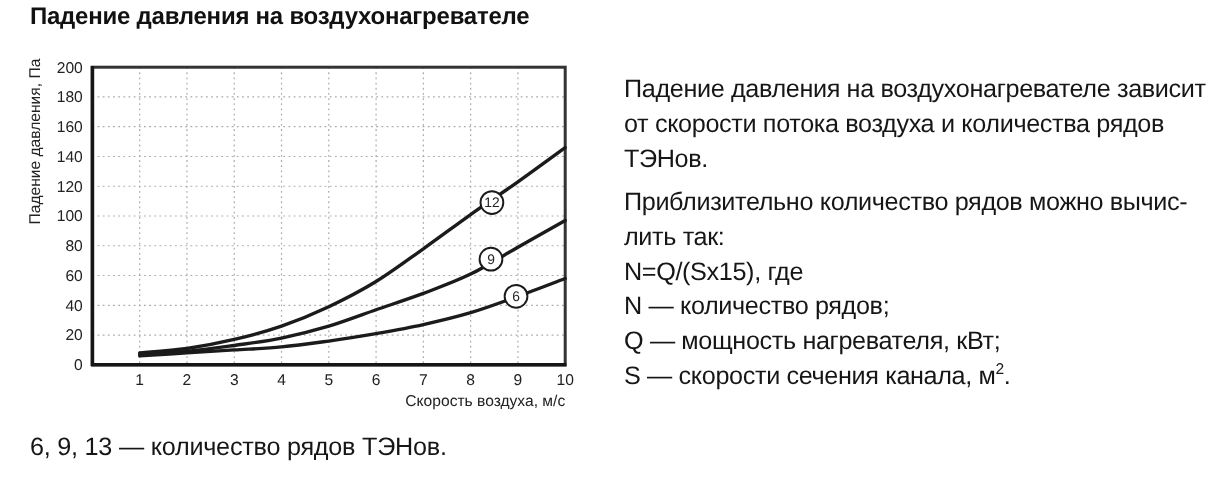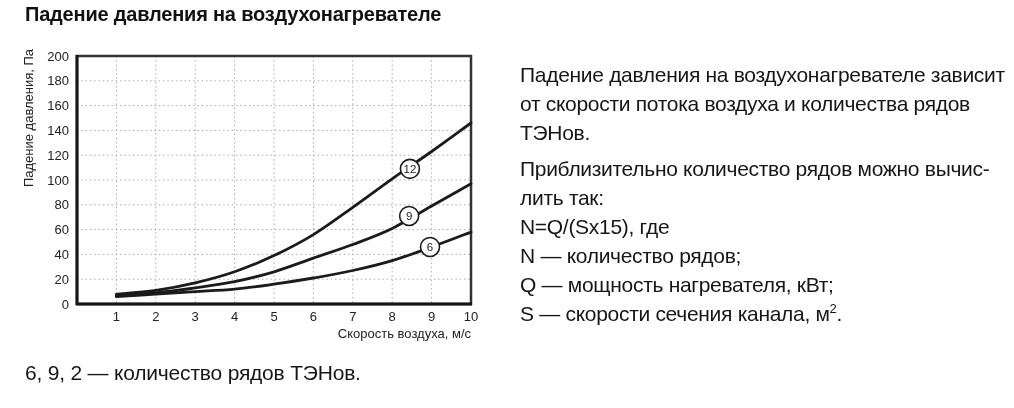--- a/index.html
+++ b/index.html
@@ -94,15 +94,15 @@
     <div class="line">от скорости потока воздуха и количества рядов</div>
     <div class="line">ТЭНов.</div>
     <div class="line para-gap">Приблизительно количество рядов можно вычис-</div>
     <div class="line">лить так:</div>
     <div class="line">N=Q/(Sx15), где</div>
     <div class="line">N — количество рядов;</div>
     <div class="line">Q — мощность нагревателя, кВт;</div>
     <div class="line"><span>S — скорости сечения канала, м</span><sup>2</sup><span>.</span></div>
   </div>
 
-  <div class="caption">6, 9, 2 — количество рядов ТЭНов.</div>
+  <div class="caption">6, 9, 13 — количество рядов ТЭНов.</div>
 
 </div>
 
 </body></html>

